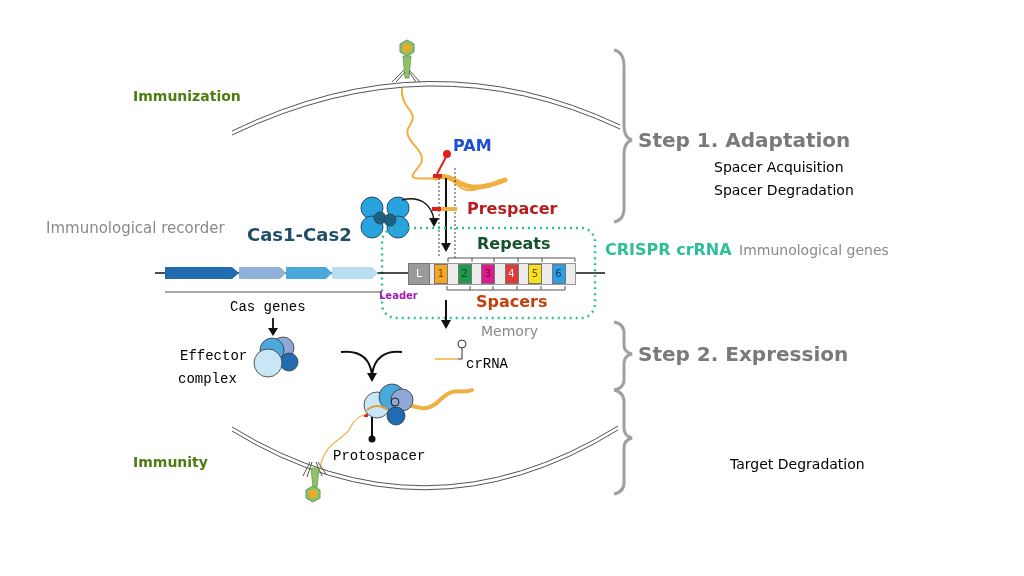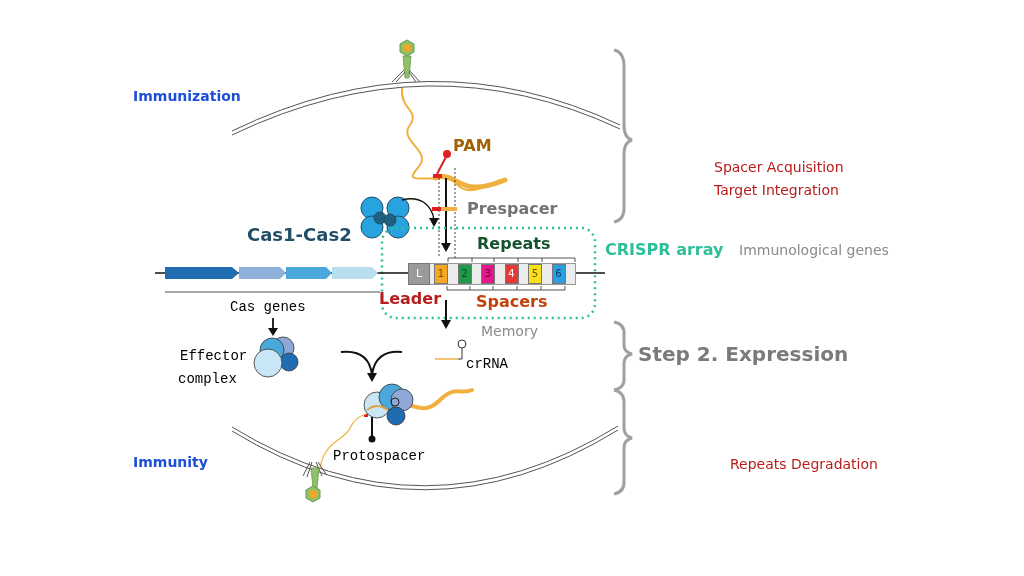--- a/index.html
+++ b/index.html
@@ -1,23 +1,23 @@
 <!DOCTYPE html>
 <html><head>
   <meta charset="utf-8">
   <style>
     html, body { margin: 0; padding: 0; background: #ffffff; }
     body { width: 1024px; height: 576px; position: relative; overflow: hidden;
            font-family: "DejaVu Sans", sans-serif; }
     #stage { position: absolute; left: 0; top: 0; width: 1024px; height: 576px; }
     .lbl { position: absolute; white-space: nowrap; line-height: 1; }
-    .cyan { color: #1d4ed8; font-weight: bold; font-size: 14px; }
+    .cyan { color: #4d7c0f; font-weight: bold; font-size: 14px; }
     .grey { color: #8a8a8a; font-size: 14px; }
     .steptitle { color: #7a7a7a; font-weight: bold; font-size: 20px; }
-    .stepsub { color: #b91c1c; font-size: 14px; }
+    .stepsub { color: #000000; font-size: 14px; }
     .black { color: #000000; font-size: 15px; font-family: Liberation Mono, monospace; }
     .bold { font-weight: bold; }
   </style>
 </head>
 <body>
 
 <div id="stage">
   <svg width="1024" height="576" viewBox="0 0 1024 576" style="position:absolute;left:0;top:0">
 
     <g>
@@ -180,32 +180,34 @@
       <div style="position: absolute; top: 264px; width: 14px; height: 20px; border: 1px solid rgb(119, 119, 119); box-sizing: border-box; font-size: 10px; text-align: center; line-height: 18px; font-family: &quot;DejaVu Sans&quot;, sans-serif; left: 434px; background: rgb(245, 166, 35); color: rgb(122, 74, 0);">1</div>
       <div style="position: absolute; top: 264px; width: 14px; height: 20px; border: 1px solid rgb(119, 119, 119); box-sizing: border-box; font-size: 10px; text-align: center; line-height: 18px; font-family: &quot;DejaVu Sans&quot;, sans-serif; left: 457.5px; background: rgb(30, 154, 74); color: rgb(10, 74, 32);">2</div>
       <div style="position: absolute; top: 264px; width: 14px; height: 20px; border: 1px solid rgb(119, 119, 119); box-sizing: border-box; font-size: 10px; text-align: center; line-height: 18px; font-family: &quot;DejaVu Sans&quot;, sans-serif; left: 481px; background: rgb(224, 25, 140); color: rgb(106, 0, 64);">3</div>
       <div style="position: absolute; top: 264px; width: 14px; height: 20px; border: 1px solid rgb(119, 119, 119); box-sizing: border-box; font-size: 10px; text-align: center; line-height: 18px; font-family: &quot;DejaVu Sans&quot;, sans-serif; left: 504.5px; background: rgb(229, 57, 53); color: rgb(255, 255, 255);">4</div>
       <div style="position: absolute; top: 264px; width: 14px; height: 20px; border: 1px solid rgb(119, 119, 119); box-sizing: border-box; font-size: 10px; text-align: center; line-height: 18px; font-family: &quot;DejaVu Sans&quot;, sans-serif; left: 528px; background: rgb(247, 226, 27); color: rgb(122, 74, 0);">5</div>
       <div style="position: absolute; top: 264px; width: 14px; height: 20px; border: 1px solid rgb(119, 119, 119); box-sizing: border-box; font-size: 10px; text-align: center; line-height: 18px; font-family: &quot;DejaVu Sans&quot;, sans-serif; left: 551.5px; background: rgb(42, 160, 224); color: rgb(10, 58, 112);">6</div>
     </div>
 
   <span class="lbl cyan" style="left:133px;top:89px;">Immunization</span>
   <span class="lbl cyan" style="left:133px;top:455px;">Immunity</span>
+  <span class="lbl grey" style="left:46px;top:221px;font-size:15px;">Immunological recorder</span>
   <span class="lbl bold" style="left:247px;top:218px;font-size:18px;color:#1f4e66;margin-top:8px;">Cas1-Cas2</span>
-  <span class="lbl bold" style="left:453px;top:138px;font-size:16px;color:#a16207;">PAM</span>
-  <span class="lbl bold" style="left:467px;top:201px;font-size:16px;color:#737373;">Prespacer</span>
+  <span class="lbl bold" style="left:453px;top:138px;font-size:16px;color:#1d4ed8;">PAM</span>
+  <span class="lbl bold" style="left:467px;top:201px;font-size:16px;color:#b91c1c;">Prespacer</span>
   <span class="lbl bold" style="left:477px;top:236px;font-size:16px;color:#14532d;">Repeats</span>
   <span class="lbl bold" style="left:476px;top:294px;font-size:16px;color:#c2410c;">Spacers</span>
-  <span class="lbl bold" style="left:379px;top:291px;font-size:16px;color:#b91c1c;">Leader</span>
+  <span class="lbl bold" style="left:379px;top:291px;font-size:10px;color:#a21caf;">Leader</span>
   <span class="lbl grey" style="left:481px;top:324px;font-size:14px;">Memory</span>
-  <span class="lbl bold" style="left:605px;top:242px;font-size:16px;color:#2ebf9a;">CRISPR array</span>
+  <span class="lbl bold" style="left:605px;top:242px;font-size:16px;color:#2ebf9a;">CRISPR crRNA</span>
   <span class="lbl grey" style="left:739px;top:243px;font-size:14px;">Immunological genes</span>
   <span class="lbl black" style="left:230px;top:300px;font-size:14px;">Cas genes</span>
   <span class="lbl black" style="left:180px;top:349px;font-size:14px;">Effector</span>
   <span class="lbl black" style="left:178px;top:372px;font-size:14px;text-align:right;">complex</span>
   <span class="lbl black" style="left:466px;top:357px;font-size:14px;">crRNA</span>
   <span class="lbl black" style="left:333px;top:449px;font-size:14px;">Protospacer</span>
 
+  <span class="lbl steptitle" style="left:638px;top:130px;">Step 1. Adaptation</span>
   <span class="lbl stepsub" style="left:714px;top:160px;">Spacer Acquisition</span>
-  <span class="lbl stepsub" style="left:714px;top:183px;">Target Integration</span>
+  <span class="lbl stepsub" style="left:714px;top:183px;">Spacer Degradation</span>
   <span class="lbl steptitle" style="left:638px;top:344px;text-align:center;">Step 2. Expression</span>
-  <span class="lbl stepsub" style="left:730px;top:457px;">Repeats Degradation</span>
+  <span class="lbl stepsub" style="left:730px;top:457px;">Target Degradation</span>
 </div>
 
 </body></html>

